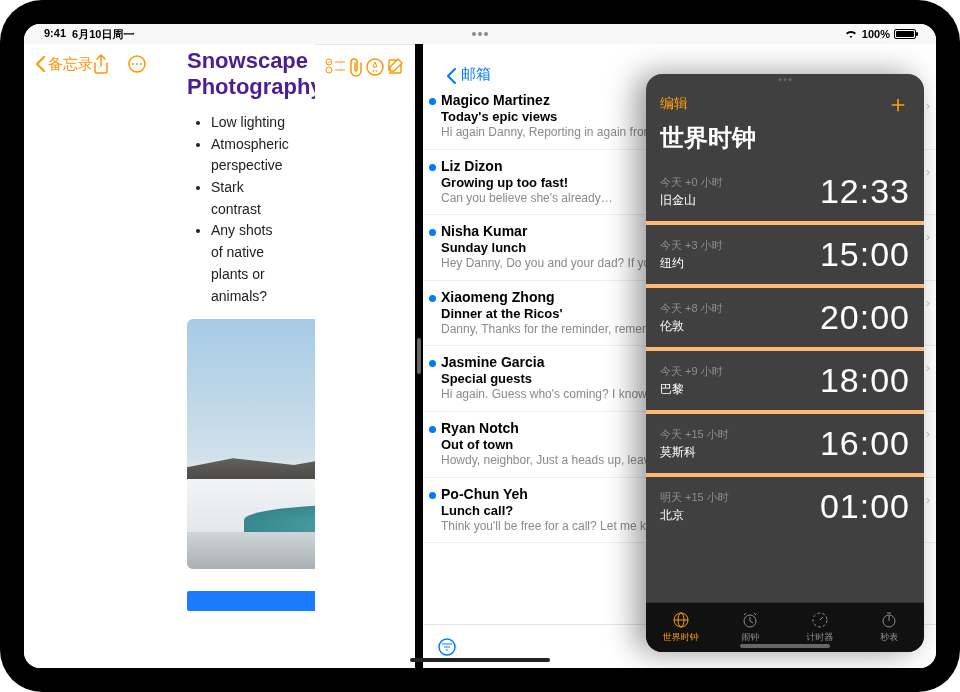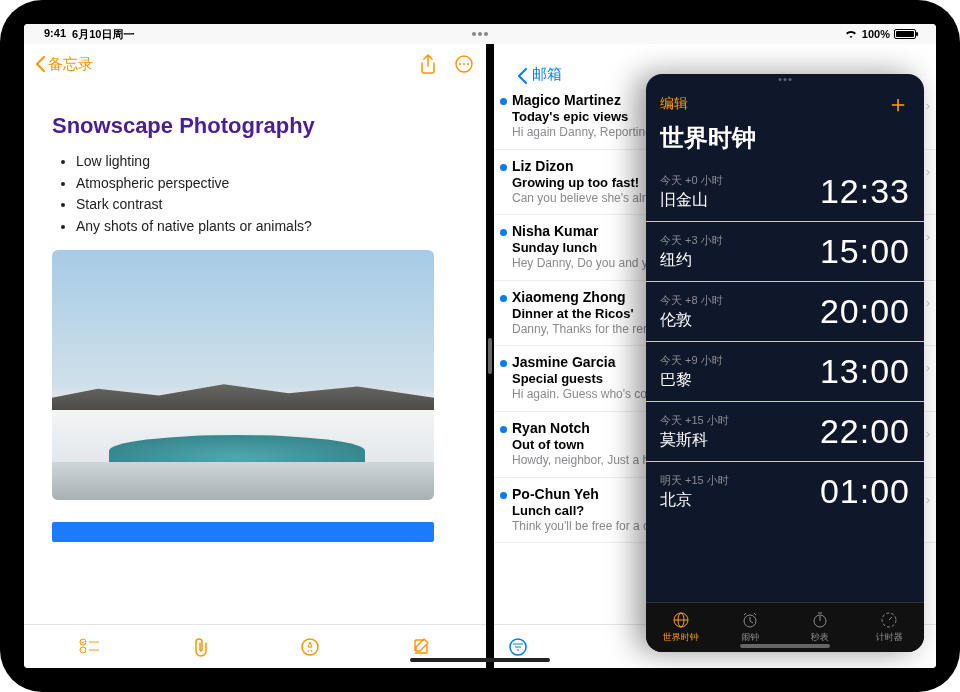--- a/index.html
+++ b/index.html
@@ -4,37 +4,37 @@
 <style>
   * { margin: 0; padding: 0; box-sizing: border-box; font-family: -apple-system, "Helvetica Neue", Arial, sans-serif; }
   body { background: #fff; width: 960px; height: 692px; overflow: hidden; }
 
   .device {
     position: relative; width: 960px; height: 692px; background: #000;
     border-radius: 42px; padding: 24px;
   }
   .screen {
     position: relative; width: 100%; height: 100%; background: #f2f2f2;
-    border-radius: 4px; overflow: hidden; display: flex; flex-direction: column;
+    border-radius: 16px; overflow: hidden; display: flex; flex-direction: column;
   }
   .statusbar {
     height: 20px; display: flex; align-items: center; justify-content: space-between;
     padding: 0 20px; font-size: 11px; font-weight: 600; color: #000;
     background: #f8f8f8;
   }
   .statusbar .left { display:flex; gap:6px; }
   .statusbar .center { position:absolute; left:50%; transform:translateX(-50%); display:flex; gap:2px;}
   .statusbar .center .dot{ width:4px;height:4px;border-radius:50%;background:#888;}
   .statusbar .right { display:flex; align-items:center; gap:4px; }
   .battery { width:22px;height:10px;border:1px solid #000;border-radius:2px;position:relative;}
   .battery::after{content:'';position:absolute;right:-3px;top:2px;width:2px;height:4px;background:#000;border-radius:1px;}
   .battery .fill{position:absolute;left:1px;top:1px;bottom:1px;right:1px;background:#000;border-radius:1px;}
 
   .split { flex:1; display:flex; position:relative; }
-  .pane-left { width: 462px; background:#fff; display:flex; flex-direction:column; position:relative;gap:25px;}
+  .pane-left { width: 391px; background:#fff; display:flex; position:relative;}
   .divider { width: 8px; background:#000; position:relative;}
   .divider .grab{position:absolute;left:2px;top:50%;transform:translateY(-50%);width:4px;height:36px;background:#666;border-radius:2px;}
   .pane-right { flex:1; background:#fff; display:flex; flex-direction:column; position:relative;}
 
   
   .notes-nav{height:40px;display:flex;align-items:center;justify-content:space-between;padding:0 12px;}
   .nav-back{display:flex;align-items:center;color:#ff9500;font-size:15px;gap:2px;}
   .nav-actions{display:flex;gap:18px;align-items:center;}
   .icon-btn{color:#ff9500;display:flex;align-items:center;justify-content:center;}
   .notes-body{flex:1;padding:4px 28px 0 28px;overflow:hidden;}
@@ -56,35 +56,35 @@
   .mail-item .dot{position:absolute;left:6px;top:14px;width:7px;height:7px;border-radius:50%;background:#007aff;}
   .mail-from{font-size:14px;font-weight:700;color:#000;}
   .mail-subj{font-size:13px;font-weight:600;color:#000;margin-top:1px;}
   .mail-prev{font-size:12px;color:#8a8a8e;line-height:1.3;margin-top:1px;max-height:2.6em;overflow:hidden;}
   .mail-chev{position:absolute;right:6px;top:14px;color:#c7c7cc;font-size:13px;}
   .mail-bottom{height:44px;border-top:1px solid #e5e5e5;display:flex;align-items:center;padding:0 14px;color:#007aff;}
 
   
   .slideover{
     position:absolute; right:12px; top:30px; bottom:16px; width:278px;
-    background:#0f172a; border-radius:16px; overflow:hidden; display:flex; flex-direction:column;
+    background:#404040; border-radius:16px; overflow:hidden; display:flex; flex-direction:column;
     box-shadow:-10px 0 30px rgba(0,0,0,.4);
   }
   .so-handle{position:absolute;top:4px;left:50%;transform:translateX(-50%);display:flex;gap:2px;}
   .so-handle .d{width:3px;height:3px;border-radius:50%;background:#666;}
   .clock-head{padding:18px 14px 4px 14px;display:flex;justify-content:space-between;align-items:center;}
   .clock-edit{color:#ff9f0a;font-size:14px;}
   .clock-add{color:#ff9f0a;font-size:24px;font-weight:300;line-height:1;}
   .clock-title{color:#fff;font-size:24px;font-weight:700;padding:2px 14px 8px;}
   .clock-list{flex:1;overflow:hidden;}
-  .clock-row{display:flex;justify-content:space-between;align-items:center;padding:10px 14px;border-top:1px solid #fdba74;}
+  .clock-row{display:flex;justify-content:space-between;align-items:center;padding:10px 14px;border-top:4px solid #fdba74;}
   .clock-row:first-child{border-top:none;}
   .clock-meta{display:flex;flex-direction:column;gap:2px;}
   .clock-offset{color:#8e8e93;font-size:11px;}
-  .clock-city{color:#fff;font-size:16px;}
+  .clock-city{color:#fff;font-size:12px;}
   .clock-time{color:#fff;font-size:34px;font-weight:300;letter-spacing:1px;margin-left:12px;}
   .clock-tabs{height:50px;background:#111;display:flex;border-top:1px solid #333;}
   .clock-tab{flex:1;display:flex;flex-direction:column;align-items:center;justify-content:center;gap:2px;font-size:9px;color:#8e8e93;}
   .clock-tab.active{color:#ff9f0a;}
   .tab-home{position:absolute;bottom:4px;left:50%;transform:translateX(-50%);width:90px;height:4px;background:#666;border-radius:2px;}
 
   .home-ind{position:absolute;bottom:6px;left:50%;transform:translateX(-50%);width:140px;height:4px;background:#222;border-radius:3px;}
 
   svg{display:block;}
 </style>
@@ -296,28 +296,28 @@
                 <span class="clock-offset">今天 +8 小时</span>
                 <span class="clock-city">伦敦</span>
               </div>
               <span class="clock-time">20:00</span>
             </div>
             <div class="clock-row">
               <div class="clock-meta">
                 <span class="clock-offset">今天 +9 小时</span>
                 <span class="clock-city">巴黎</span>
               </div>
-              <span class="clock-time">13:00</span>
+              <span class="clock-time">18:00</span>
             </div>
             <div class="clock-row">
               <div class="clock-meta">
                 <span class="clock-offset">今天 +15 小时</span>
                 <span class="clock-city">莫斯科</span>
               </div>
-              <span class="clock-time">22:00</span>
+              <span class="clock-time">16:00</span>
             </div>
             <div class="clock-row">
               <div class="clock-meta">
                 <span class="clock-offset">明天 +15 小时</span>
                 <span class="clock-city">北京</span>
               </div>
               <span class="clock-time">01:00</span>
             </div>
           </div>
         <div class="clock-tabs">
@@ -331,32 +331,32 @@
           </div>
           <div class="clock-tab">
             <svg width="18" height="18" viewBox="0 0 18 18">
                 <circle cx="9" cy="10" r="6" stroke="currentColor" fill="none"></circle>
                 <path d="M9 6v4l3 2M3 4l2-2M15 4l-2-2" stroke="currentColor" fill="none"></path>
               </svg>
             <span>闹钟</span>
           </div>
           <div class="clock-tab">
             <svg width="18" height="18" viewBox="0 0 18 18">
+                <circle cx="9" cy="9" r="7" stroke="currentColor" fill="none" stroke-dasharray="3 2"></circle>
+                <line x1="9" y1="9" x2="12" y2="6" stroke="currentColor"></line>
+              </svg>
+            <span>计时器</span>
+          </div>
+          <div class="clock-tab">
+            <svg width="18" height="18" viewBox="0 0 18 18">
                 <circle cx="9" cy="10" r="6" stroke="currentColor" fill="none"></circle>
                 <line x1="9" y1="10" x2="9" y2="5" stroke="currentColor"></line>
                 <line x1="7" y1="2" x2="11" y2="2" stroke="currentColor"></line>
               </svg>
             <span>秒表</span>
-          </div>
-          <div class="clock-tab">
-            <svg width="18" height="18" viewBox="0 0 18 18">
-                <circle cx="9" cy="9" r="7" stroke="currentColor" fill="none" stroke-dasharray="3 2"></circle>
-                <line x1="9" y1="9" x2="12" y2="6" stroke="currentColor"></line>
-              </svg>
-            <span>计时器</span>
           </div>
         </div>
         <div class="tab-home"></div>
       </div>
 
     </div>
     <div class="home-ind"></div>
   </div>
 </div>
 

